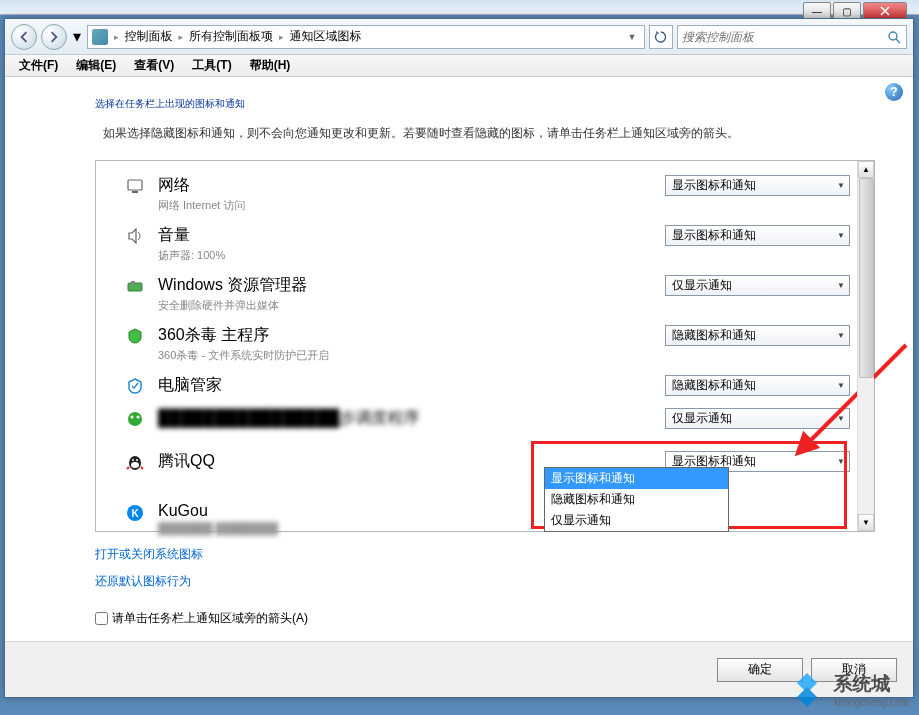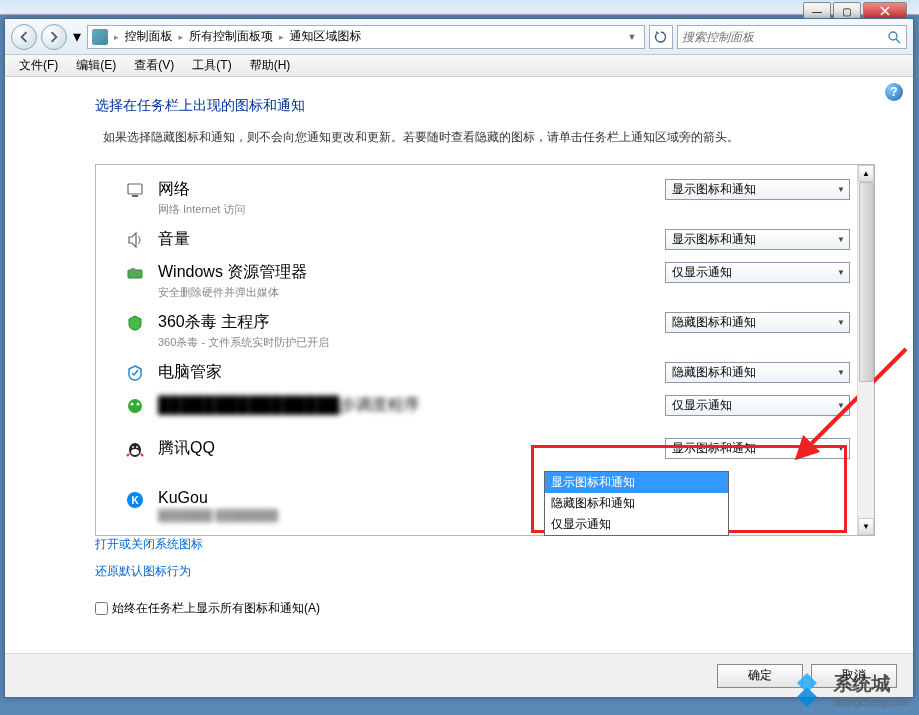--- a/index.html
+++ b/index.html
@@ -23,26 +23,26 @@
 .addr-icon { width: 16px; height: 16px; background: linear-gradient(135deg, #6ab, #48a); border-radius: 2px; }
 .bc-sep { color: #888; font-size: 9px; }
 .bc-item { color: #000; cursor: pointer; }
 .addr-drop { margin-left: auto; width: 16px; text-align: center; cursor: pointer; color: #666; font-size: 9px; }
 .refresh-btn { width: 24px; height: 24px; border: 1px solid #a0b0c0; background: #fff; display: flex; align-items: center; justify-content: center; cursor: pointer; }
 .search-box { width: 230px; height: 24px; border: 1px solid #a0b0c0; background: #fff; display: flex; align-items: center; padding: 0 4px; }
 .search-box input { flex: 1; border: none; outline: none; font-size: 12px; font-style: italic; color: #8b5cf6; }
 .search-icon { width: 16px; height: 16px; display: flex; align-items: center; justify-content: center; color: #48a; }
 
 .menu-bar { height: 22px; background: linear-gradient(to bottom, #f8f8f8, #ececec); border-bottom: 1px solid #d0d0d0; display: flex; align-items: center; padding: 0 6px; gap: 2px; font-size: 12px; }
-.menu-item { padding: 2px 8px; cursor: pointer; }
+.menu-item { padding: 2px 8px; cursor: pointer; font-weight: bold; }
 
 .content { padding: 20px 30px 0 90px; position: relative; height: calc(100% - 58px); }
 .help-icon { position: absolute; top: 6px; right: 10px; width: 18px; height: 18px; border-radius: 50%; background: radial-gradient(circle at 30% 30%, #8cf, #26a); color: #fff; font-size: 12px; font-weight: bold; display: flex; align-items: center; justify-content: center; cursor: pointer; }
 
-.page-title { color: #003399; font-size: 14px; font-weight: normal; margin-bottom: 14px; }
+.page-title { color: #003399; font-size: 10px; font-weight: normal; margin-bottom: 14px; }
 .page-desc { font-size: 12px; color: #333; margin-bottom: 18px; margin-left: 8px; }
 
 .list-box { border: 1px solid #b0b8c0; width: 780px; height: 372px; position: relative; background: #fff; }
 .list-scroll { position: absolute; top: 0; right: 0; width: 17px; height: 100%; background: #f0f0f0; border-left: 1px solid #ddd; }
 .scroll-btn { height: 17px; background: linear-gradient(to bottom, #fff, #e0e0e0); border: 1px solid #ccc; font-size: 8px; display: flex; align-items: center; justify-content: center; cursor: pointer; }
 .scroll-btn.bottom { position: absolute; bottom: 0; width: 100%; }
 .scroll-thumb { position: absolute; top: 17px; width: 15px; height: 200px; background: linear-gradient(to right, #e8e8e8, #c8c8c8); border: 1px solid #bbb; border-radius: 2px; left: 1px; }
 
 .list-inner { padding: 8px 24px 8px 30px; }
 .row { display: flex; align-items: flex-start; padding: 6px 0; gap: 14px; }
@@ -60,27 +60,27 @@
 .highlight-box { position: absolute; border: 3px solid #e22; pointer-events: none; }
 .hb1 { top: 280px; left: 435px; width: 316px; height: 88px; }
 
 .dropdown-list { position: absolute; top: 306px; left: 448px; width: 185px; background: #fff; border: 1px solid #666; z-index: 10; }
 .dl-item { font-size: 12px; padding: 2px 6px; cursor: pointer; }
 .dl-item.sel { background: #3399ff; color: #fff; }
 
 .arrow-annot { position: absolute; top: 174px; left: 690px; pointer-events: none; }
 .arrow-annot svg { width: 130px; height: 130px; }
 
-.links { font-size: 12px; }
+.links { margin-top: 14px; font-size: 12px; }
 .link { color: #0066cc; cursor: pointer; display: inline-block; margin-bottom: 10px; }
 
 .checkbox-row { margin-top: 10px; font-size: 12px; display: flex; align-items: center; gap: 4px; }
 .checkbox-row input { width: 13px; height: 13px; }
 
-.button-bar { position: absolute; bottom: 0; left: 0; right: 0; height: 44px; background: #f0f0f0; border-top: 1px solid #d8d8d8; display: flex; align-items: center; justify-content: flex-end; padding: 0 16px; gap: 8px; }
+.button-bar { position: absolute; bottom: 0; left: 0; right: 0; height: 56px; background: #f0f0f0; border-top: 1px solid #d8d8d8; display: flex; align-items: center; justify-content: flex-end; padding: 0 16px; gap: 8px; }
 .btn { width: 86px; height: 24px; border: 1px solid #888; background: linear-gradient(to bottom, #fff, #e4e4e4); font-size: 12px; cursor: pointer; }
 
 .watermark { position: absolute; bottom: 6px; right: 10px; display: flex; align-items: center; gap: 6px; opacity: 0.85; }
 .wm-logo { width: 40px; height: 40px; }
 .wm-text { font-size: 19px; color: #333; font-weight: bold; }
 .wm-sub { font-size: 10px; color: #666; display: block; }
 
 .ic-net svg, .ic-vol svg, .ic-win svg, .ic-360 svg, .ic-guard svg, .ic-green svg, .ic-qq svg, .ic-kg svg { width: 18px; height: 18px; }
 </style>
 </head>
@@ -173,20 +173,21 @@
 
         <div class="row">
           <div class="row-icon ic-vol">
               <svg viewBox="0 0 18 18">
                 <path d="M3 6 L6 6 L10 2 L10 16 L6 12 L3 12 Z" fill="none" stroke="#666" stroke-width="1.2"></path>
                 <path d="M12 5 A5 5 0 0 1 12 13" fill="none" stroke="#666"></path>
               </svg>
             </div>
           <div class="row-text">
               <div class="row-title">音量</div>
+              <div class="row-sub">扬声器: 100%</div>
             </div>
           <div class="row-select">
               <div class="dd">显示图标和通知</div>
             </div>
         </div>
 
         <div class="row">
           <div class="row-icon ic-win">
               <svg viewBox="0 0 18 18">
                 <rect x="2" y="6" width="14" height="8" rx="1" fill="#5a5" stroke="#383"></rect>
@@ -308,21 +309,21 @@
       </div>
     </div>
 
     <div class="links">
       <span class="link">打开或关闭系统图标</span><br>
       <span class="link">还原默认图标行为</span>
     </div>
 
     <div class="checkbox-row">
       <input type="checkbox" style="">
-      <label>始终在任务栏上显示所有图标和通知(A)</label>
+      <label>请单击任务栏上通知区域旁的箭头(A)</label>
     </div>
   </div>
 
   <div class="button-bar">
     <button class="btn">确定</button>
     <button class="btn">取消</button>
   </div>
 
 </div>
 

